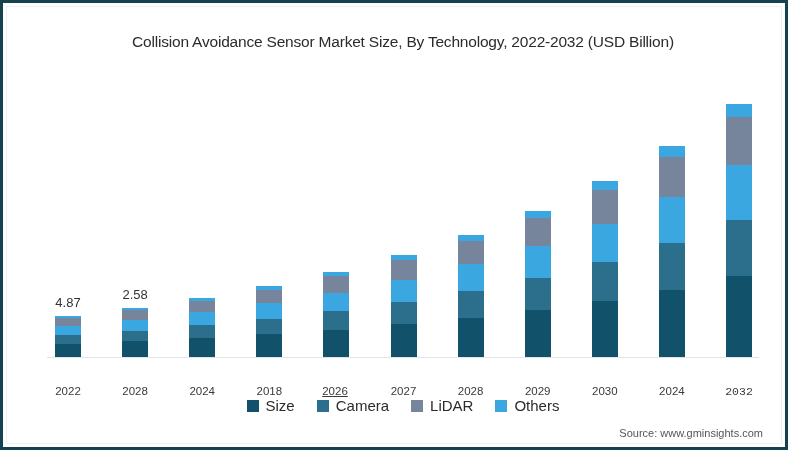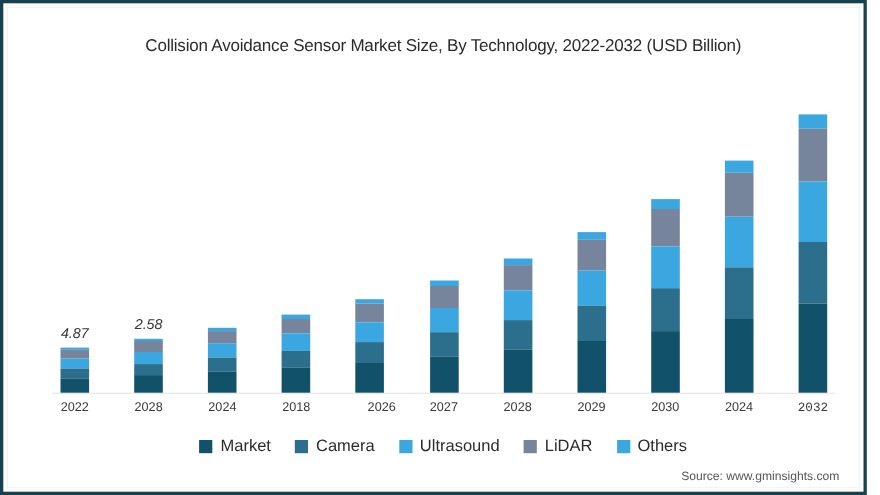--- a/index.html
+++ b/index.html
@@ -38,21 +38,20 @@
     white-space: nowrap;
   }
 
   
   #plot-area {
     position: absolute;
     left: 30px;
     top: 70px;
     width: 740px;
     height: 285px;
-    font-style: italic;
   }
   #baseline {
     position: absolute;
     left: 14px;
     bottom: 0;
     width: 712px;
     height: 1px;
     background: #dfe5e8;
   }
   .bar-group {
@@ -83,20 +82,21 @@
     width: 740px;
     height: 20px;
   }
   .x-tick {
     position: absolute;
     font-size: 11.5px;
     color: #3a3a3a;
     text-align: center;
     transform: translateX(-50%);
     white-space: nowrap;
+    margin-top: 20px;
   }
 
   
   #legend {
     position: absolute;
     left: 0;
     top: 394px;
     width: 800px;
     display: flex;
     justify-content: center;
@@ -220,44 +220,40 @@
         <div class="seg" style="height: 12.516px; background: rgb(59, 167, 224);"></div>
       </div>
     </div>
 
   <div id="x-axis">
 
   <div class="x-tick" style="left: 35px;">2022</div>
       <div class="x-tick" style="left: 102.1px;">2028</div>
       <div class="x-tick" style="left: 169.2px;">2024</div>
       <div class="x-tick" style="left: 236.3px;">2018</div>
-      <div class="x-tick" style="left: 314px;">2026</div>
+      <div class="x-tick" style="left: 302px; text-decoration: underline;">2026</div>
       <div class="x-tick" style="left: 370.5px;">2027</div>
       <div class="x-tick" style="left: 437.6px;">2028</div>
       <div class="x-tick" style="left: 504.7px;">2029</div>
       <div class="x-tick" style="left: 571.8px;">2030</div>
       <div class="x-tick" style="left: 638.9px;">2024</div>
       <div class="x-tick" style="left: 706px; font-family: Liberation Mono, monospace;">2032</div>
     </div>
 
   <div id="legend">
 
   <div class="legend-item">
         <span class="legend-swatch" style="background: rgb(18, 81, 106);"></span>
-        <span class="legend-label">Market</span>
+        <span class="legend-label">Size</span>
       </div>
       <div class="legend-item">
         <span class="legend-swatch" style="background: rgb(43, 111, 140);"></span>
         <span class="legend-label">Camera</span>
       </div>
       <div class="legend-item">
-        <span class="legend-swatch" style="background: rgb(59, 167, 224);"></span>
-        <span class="legend-label">Ultrasound</span>
-      </div>
-      <div class="legend-item">
         <span class="legend-swatch" style="background: rgb(118, 133, 155);"></span>
         <span class="legend-label">LiDAR</span>
       </div>
       <div class="legend-item">
         <span class="legend-swatch" style="background: rgb(59, 167, 224);"></span>
         <span class="legend-label">Others</span>
       </div>
     </div>
 
   <div id="source">Source: www.gminsights.com</div>

